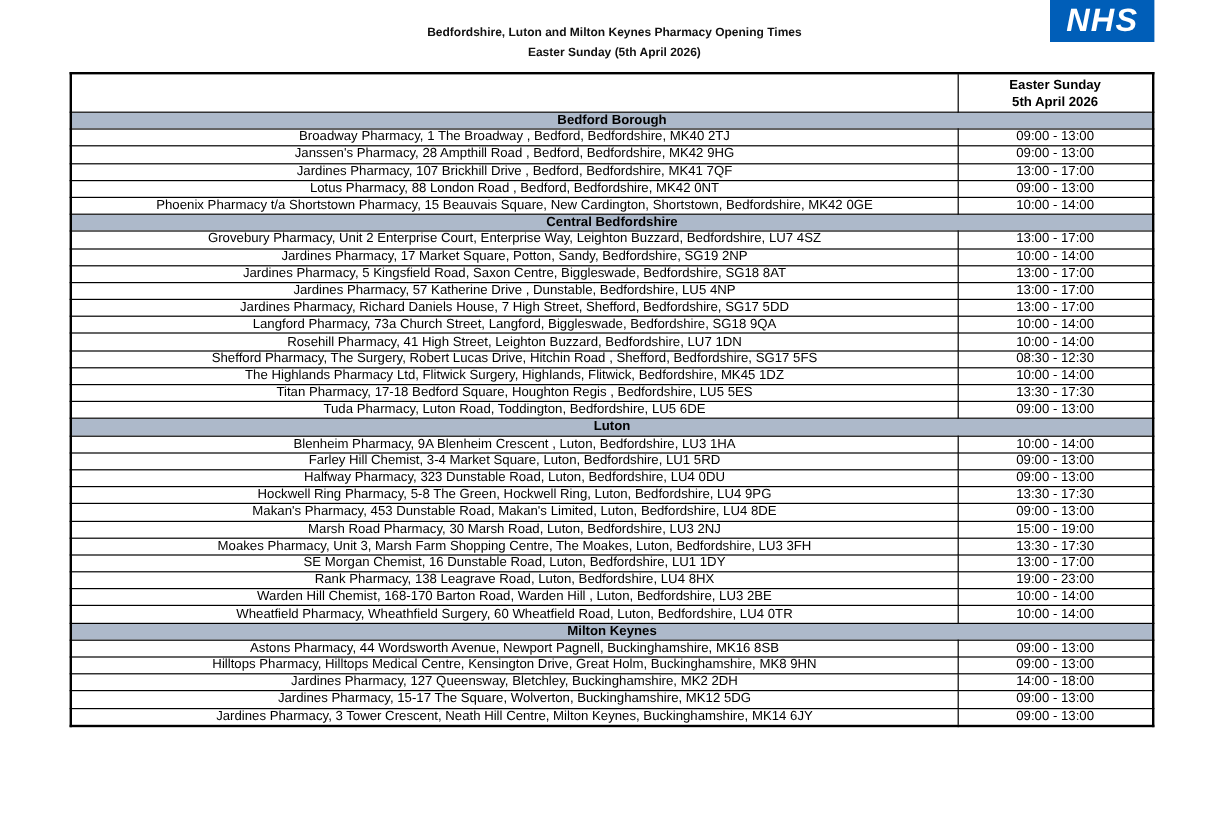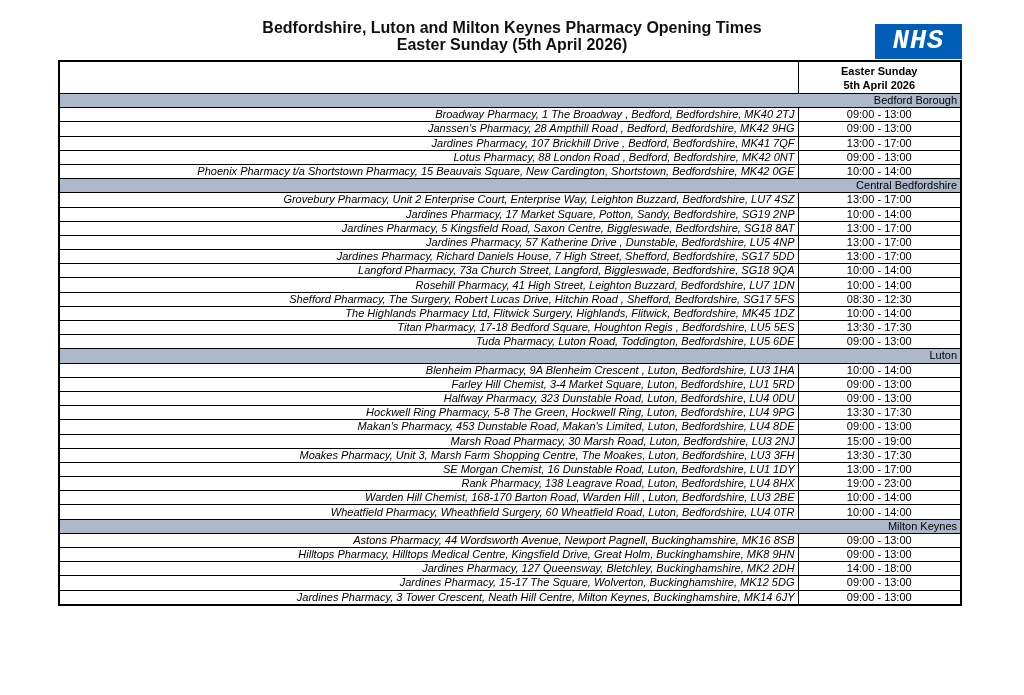--- a/index.html
+++ b/index.html
@@ -3,44 +3,44 @@
 <meta charset="utf-8">
 <style>
   html, body { margin:0; padding:0; }
   body {
     width:1024px; height:695px; background:#ffffff; position:relative;
     font-family:"Liberation Sans", sans-serif; color:#000;
     --section-bg:#adb9ca; --nhs-blue:#005eb8;
   }
   .title-block {
     position:absolute; top:19px; left:0; width:1024px; text-align:center;
-    font-weight:bold; font-size:16px; line-height:17px; color:#111;
+    font-weight:bold; font-size:10px; line-height:17px; color:#111;
   }
   .nhs-logo {
-    position:absolute; top:24px; left:875px; width:87px; height:35px;
+    position:absolute; top:0; left:875px; width:87px; height:35px;
     background:var(--nhs-blue); color:#fff; font-weight:bold; font-style:italic;
-    font-size:27px; line-height:35px; text-align:center; letter-spacing:1px;font-family:Liberation Mono, monospace;
+    font-size:27px; line-height:35px; text-align:center; letter-spacing:1px;
   }
   table.doc-table {
     position:absolute; left:58px; top:60px; width:902px;
     border-collapse:collapse; table-layout:fixed; border:2px solid #000;
   }
   col.name-col { width:739px; }
   col.time-col { width:163px; }
   .doc-table th, .doc-table td {
     border:1.5px solid #000; font-size:11px; padding:0 3px;
     overflow:hidden; white-space:nowrap; vertical-align:middle;
   }
   thead th { height:31px; font-weight:bold; line-height:14px; }
   thead th.corner { background:#fff; }
   tbody td { height:13.2px; line-height:13px; }
   tr.section-row td {
-    background:var(--section-bg); font-weight:normal; text-align:right;
-  }
-  td.name-cell { text-align:right;font-style:italic; }
+    background:var(--section-bg); font-weight:bold; text-align:center;
+  }
+  td.name-cell { text-align:center; }
   td.time-cell { text-align:center; }
 </style>
 </head>
 <body style="--section-bg: #adb9ca; --nhs-blue: #005eb8;">
 
 <div class="title-block">
   <div>Bedfordshire, Luton and Milton Keynes Pharmacy Opening Times</div>
   <div>Easter Sunday (5th April 2026)</div>
 </div>
 
@@ -181,21 +181,21 @@
         <td class="time-cell">10:00 - 14:00</td>
       </tr>
       <tr class="section-row">
         <td colspan="2">Milton Keynes</td>
       </tr>
       <tr>
         <td class="name-cell">Astons Pharmacy, 44 Wordsworth Avenue, Newport Pagnell, Buckinghamshire, MK16 8SB</td>
         <td class="time-cell">09:00 - 13:00</td>
       </tr>
       <tr>
-        <td class="name-cell">Hilltops Pharmacy, Hilltops Medical Centre, Kingsfield Drive, Great Holm, Buckinghamshire, MK8 9HN</td>
+        <td class="name-cell">Hilltops Pharmacy, Hilltops Medical Centre, Kensington Drive, Great Holm, Buckinghamshire, MK8 9HN</td>
         <td class="time-cell">09:00 - 13:00</td>
       </tr>
       <tr>
         <td class="name-cell">Jardines Pharmacy, 127  Queensway, Bletchley, Buckinghamshire, MK2 2DH</td>
         <td class="time-cell">14:00 - 18:00</td>
       </tr>
       <tr>
         <td class="name-cell">Jardines Pharmacy, 15-17 The Square, Wolverton, Buckinghamshire, MK12 5DG</td>
         <td class="time-cell">09:00 - 13:00</td>
       </tr>

